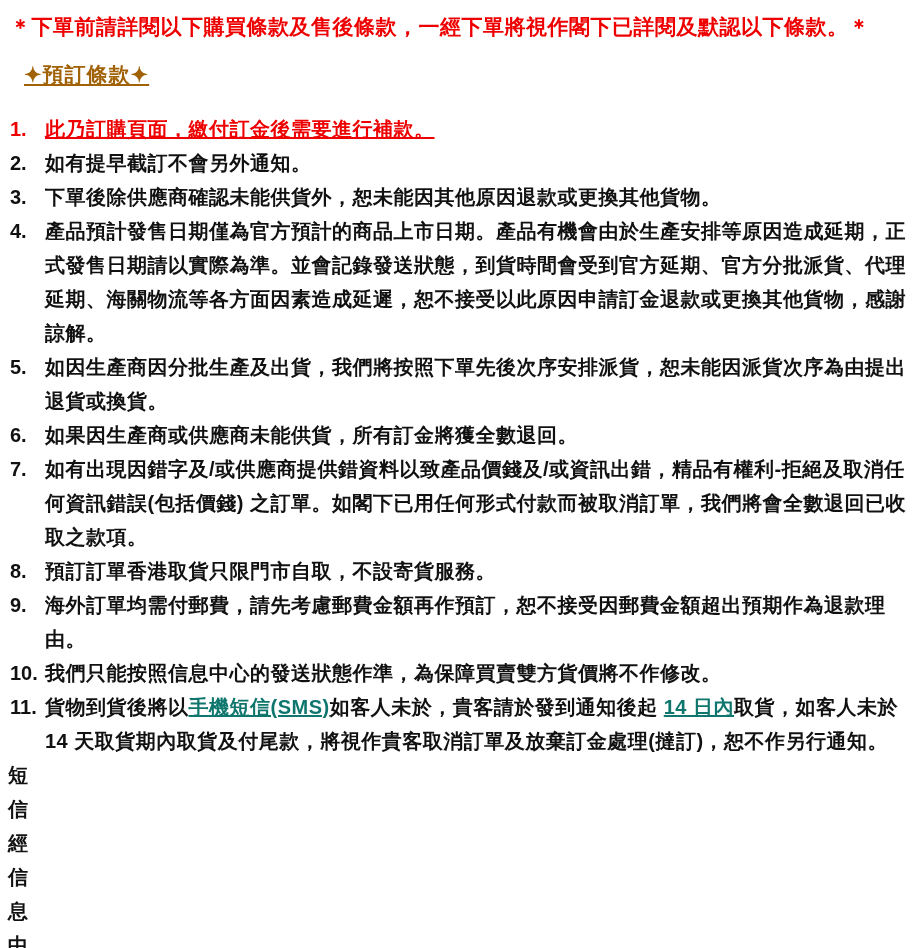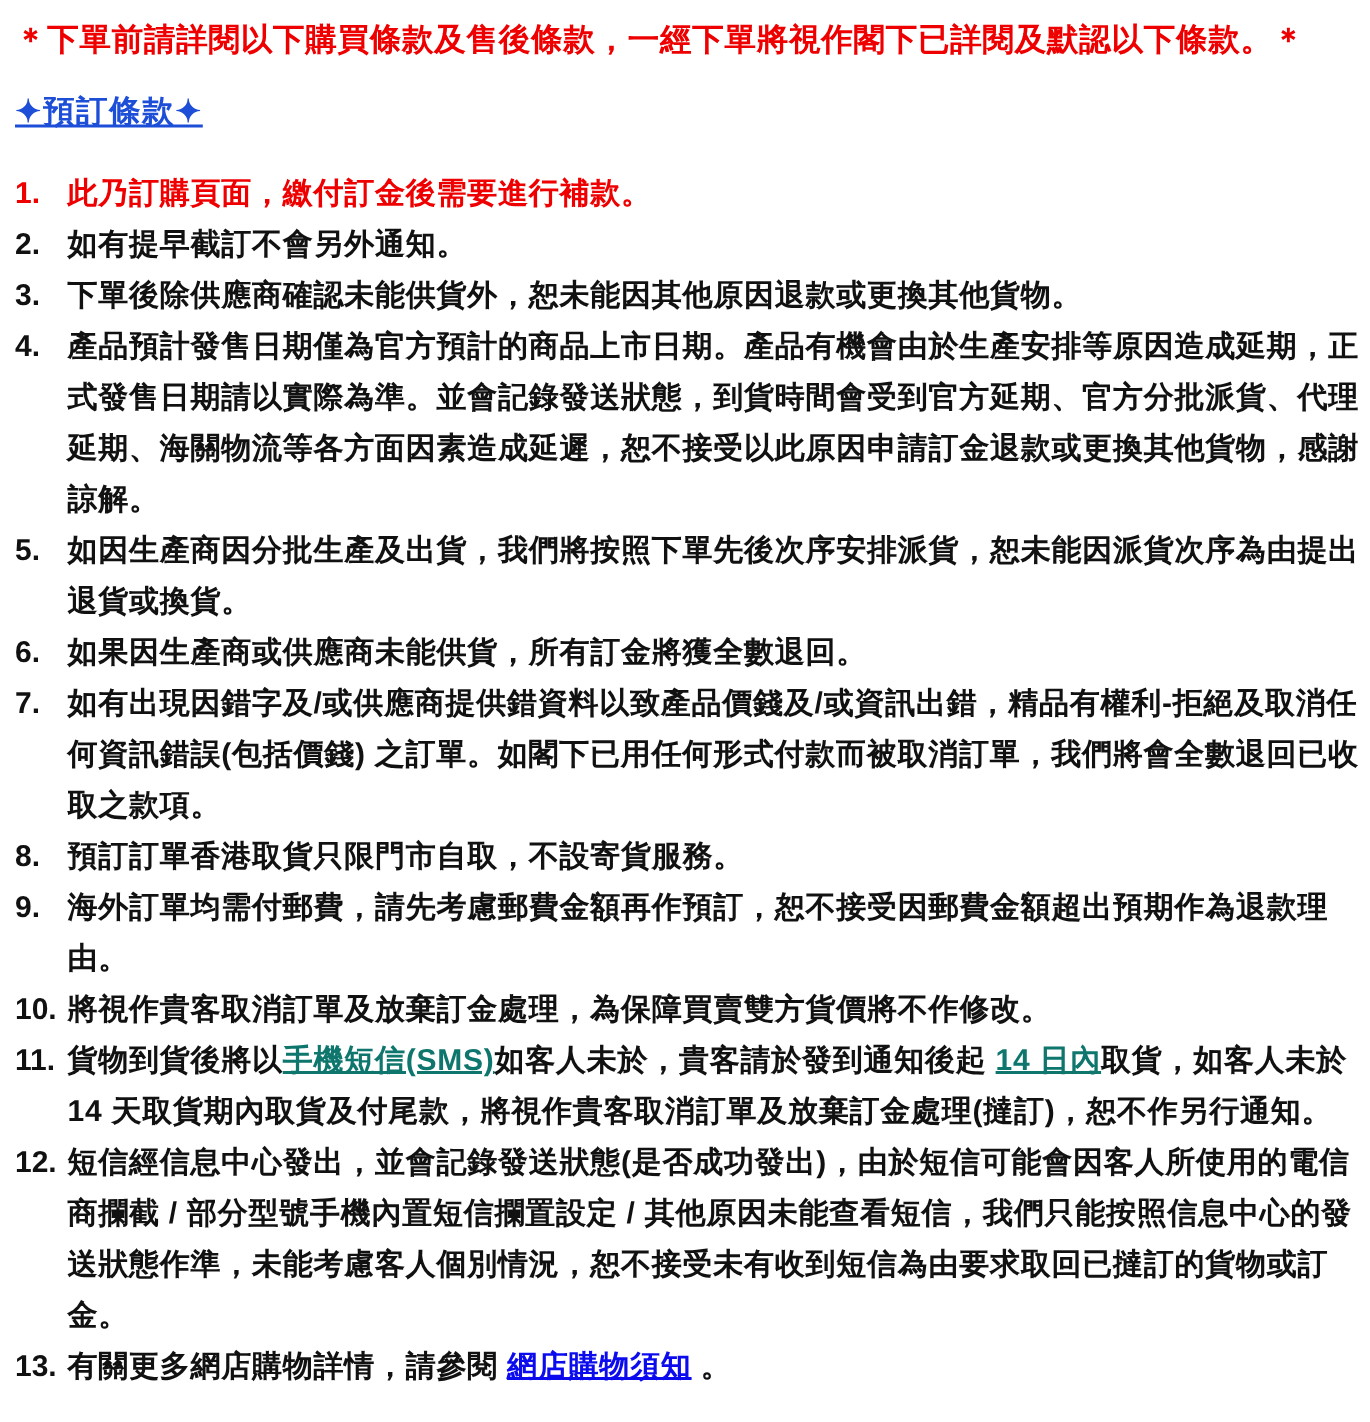--- a/index.html
+++ b/index.html
@@ -20,45 +20,45 @@
     line-height: 34px;
   }
   .warning-title {
     color: #ee0000;
     font-size: 21px;
     line-height: 26px;
     margin: 2px 0 22px 2px;
     letter-spacing: 0.5px;
   }
   .section-heading {
-    color: #1d4ed8;
+    color: #a16207;
     text-decoration: underline;
     font-size: 21px;
     line-height: 26px;
-    margin: 0 0 24px 2px;
+    margin: 0 0 24px 16px;
     letter-spacing: 1px;
   }
   .terms-list {
     margin: 0;
     padding: 0;
   }
   .term {
     display: grid;
     grid-template-columns: 37px 1fr;
     column-gap: 0;
     margin: 0;
   }
   .term-number {
     white-space: nowrap;
     padding-left: 2px;
   }
   .term-text {
     letter-spacing: 0.5px;
   }
-  .seg-red { color: #ee0000; }
+  .seg-red { color: #ee0000; text-decoration: underline; }
   .num-red { color: #ee0000; }
   .seg-red-underline {
     color: #0f766e;
     text-decoration: underline;
   }
   .seg-link {
     color: #0b0bee;
     text-decoration: underline;
     cursor: pointer;
   }
@@ -103,28 +103,27 @@
       <div class="term">
         <span class="term-number">8.</span>
         <span class="term-text"><span class="seg-plain">預訂訂單香港取貨只限門市自取，不設寄貨服務。</span></span>
       </div>
       <div class="term">
         <span class="term-number">9.</span>
         <span class="term-text"><span class="seg-plain">海外訂單均需付郵費，請先考慮郵費金額再作預訂，恕不接受因郵費金額超出預期作為退款理由。</span></span>
       </div>
       <div class="term">
         <span class="term-number">10.</span>
-        <span class="term-text"><span class="seg-plain">將視作貴客取消訂單及放棄訂金處理，為保障買賣雙方貨價將不作修改。</span></span>
+        <span class="term-text"><span class="seg-plain">我們只能按照信息中心的發送狀態作準，為保障買賣雙方貨價將不作修改。</span></span>
       </div>
       <div class="term">
         <span class="term-number">11.</span>
         <span class="term-text"><span class="seg-plain">貨物到貨後將以</span><span class="seg-red-underline">手機短信(SMS)</span><span class="seg-plain">如客人未於，貴客請於發到通知後起 </span><span class="seg-red-underline">14 日內</span><span class="seg-plain">取貨，如客人未於 14 天取貨期內取貨及付尾款，將視作貴客取消訂單及放棄訂金處理(撻訂)，恕不作另行通知。</span></span>
       </div>
       <div class="term">
-        <span class="term-number">12.</span>
         <span class="term-text"><span class="seg-plain">短信經信息中心發出，並會記錄發送狀態(是否成功發出)，由於短信可能會因客人所使用的電信商攔截 / 部分型號手機內置短信攔置設定 / 其他原因未能查看短信，我們只能按照信息中心的發送狀態作準，未能考慮客人個別情況，恕不接受未有收到短信為由要求取回已撻訂的貨物或訂金。</span></span>
       </div>
       <div class="term">
         <span class="term-number">13.</span>
         <span class="term-text"><span class="seg-plain">有關更多網店購物詳情，請參閱 </span><a class="seg-link">網店購物須知</a><span class="seg-plain"> 。</span></span>
       </div>
     </div>
 </div>
 
 </body></html>

